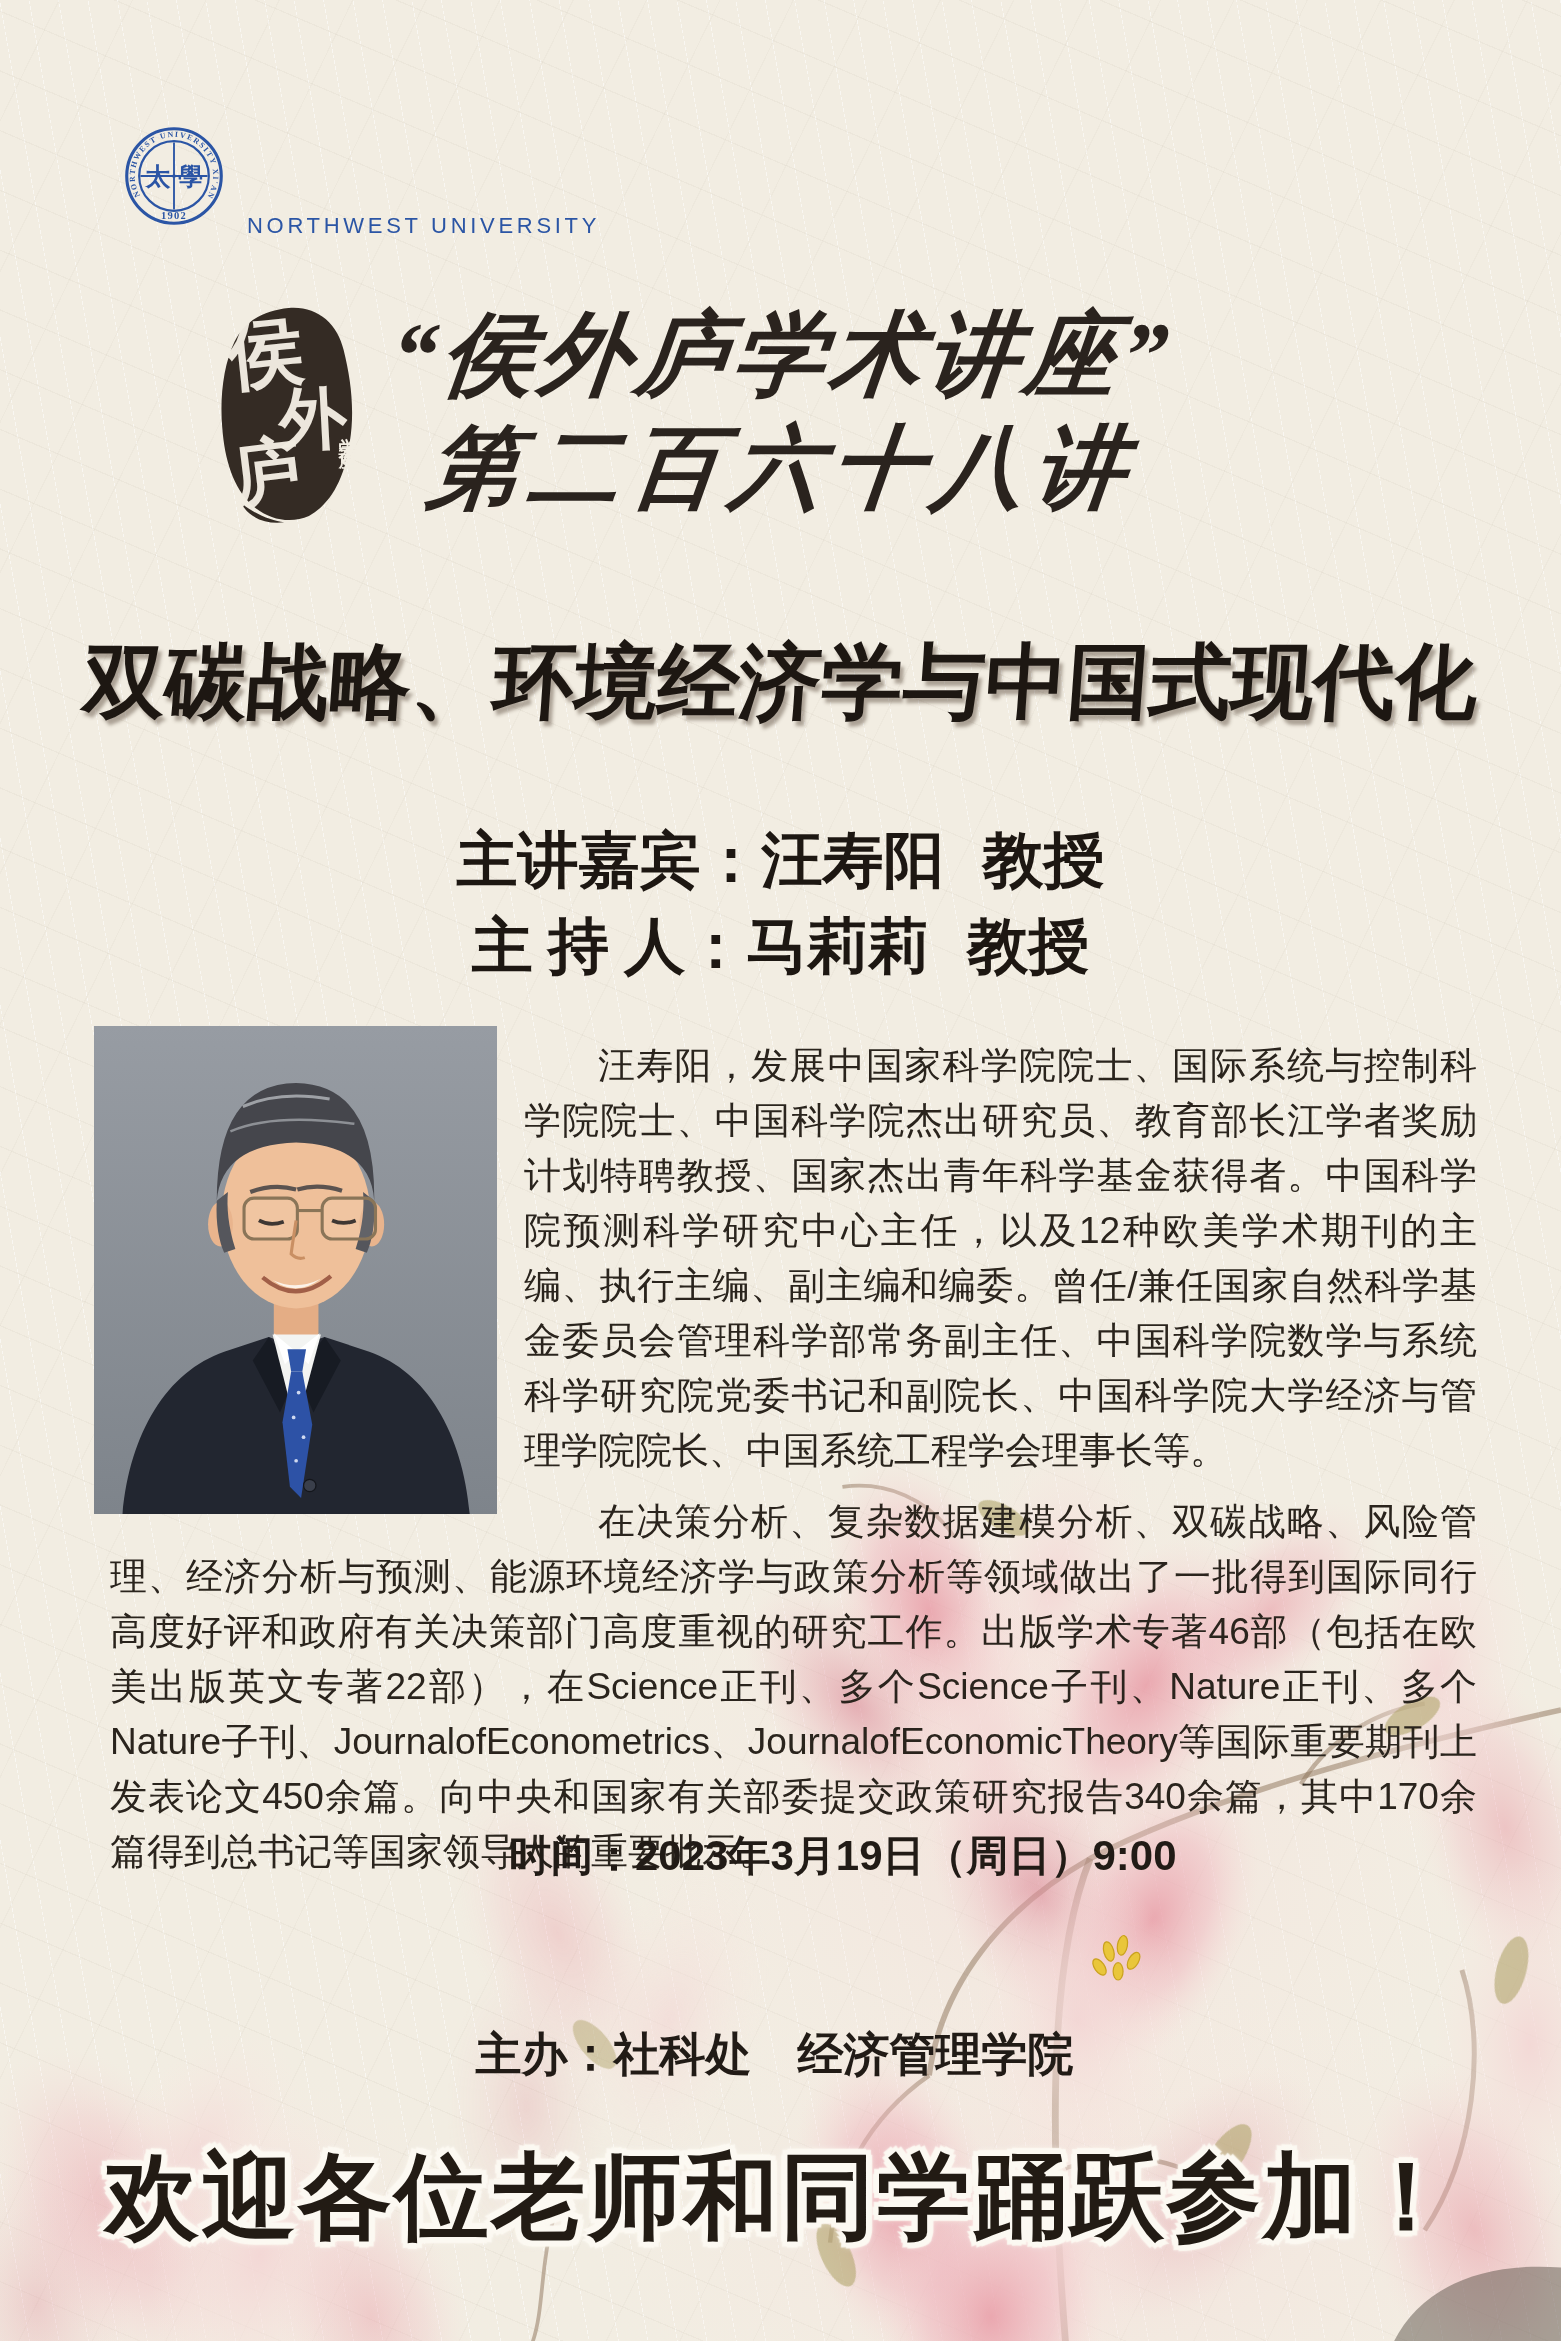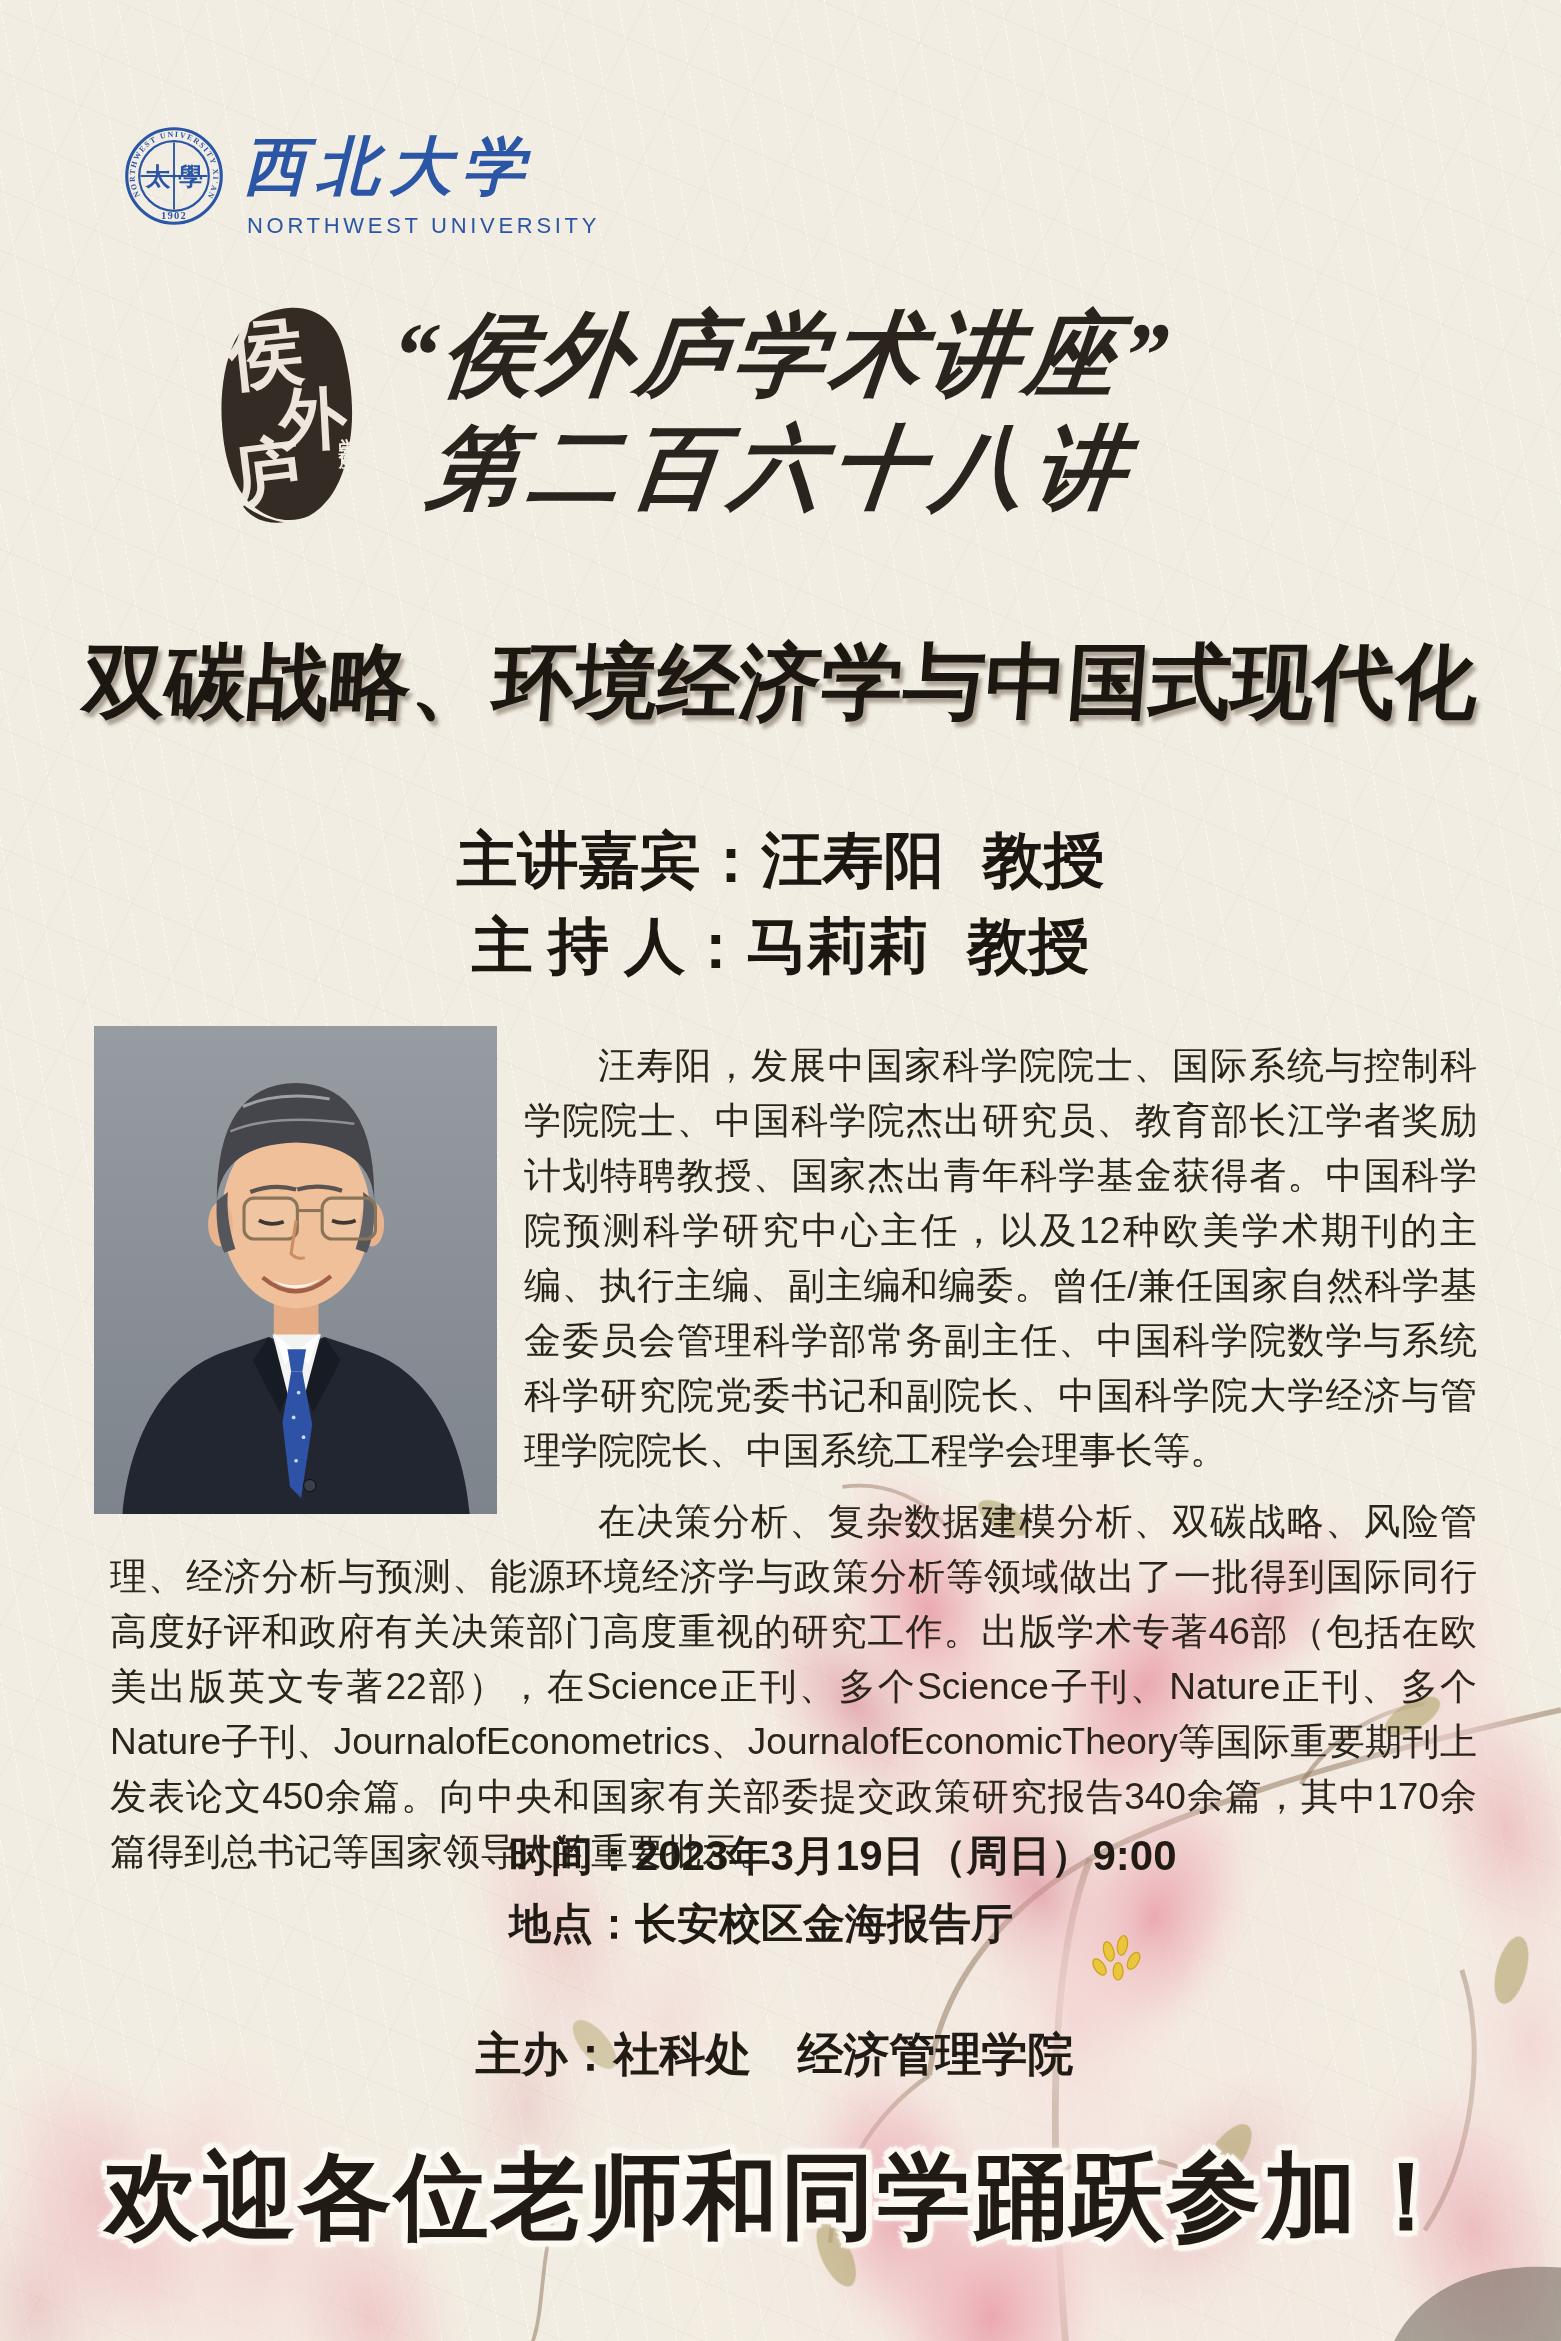--- a/index.html
+++ b/index.html
@@ -206,21 +206,20 @@
     <text x="82" y="151" text-anchor="middle" font-family="Liberation Serif, serif" font-size="17" letter-spacing="2" fill="#2b55a5" font-weight="700">1902</text>
     <g stroke="#2b55a5" stroke-width="3">
       <line x1="82" y1="28" x2="82" y2="136"></line>
       <line x1="28" y1="82" x2="136" y2="82"></line>
     </g>
     <circle cx="82" cy="82" r="3" fill="#2b55a5"></circle>
     <text x="56" y="96" text-anchor="middle" font-family="Liberation Serif, serif" font-size="40" font-weight="700" fill="#2b55a5">太</text>
     <text x="109" y="96" text-anchor="middle" font-family="Liberation Serif, serif" font-size="40" font-weight="700" fill="#2b55a5">學</text>
   </svg>
 
-  <div class="name-zh" style="color:#2b55a5">西北大学</div>
   <div class="name-en" style="color:#2b55a5">NORTHWEST UNIVERSITY</div>
 
   <div class="ink-seal">
     <svg width="145" height="221" viewBox="0 0 234 356">
       <path fill="#342b24" d="M117,6 C162,2 196,30 206,74 C218,122 224,172 216,222 C208,278 188,320 150,342
            C120,355 84,348 58,324 C28,296 14,252 10,198 C6,150 12,98 30,60 C48,24 80,10 117,6 Z"></path>
       <path fill="#342b24" d="M40,320 C60,338 90,350 110,352 C80,356 52,344 40,320 Z"></path>
     </svg>
     <span class="ink-char ic1">侯</span>
     <span class="ink-char ic2">外</span>
@@ -292,23 +291,20 @@
       <path d="M272,406 Q326,452 382,404" stroke="#a15f48" stroke-width="7" fill="none"></path>
       <path d="M288,410 Q326,438 366,408 Q326,428 288,410 Z" fill="#fdf7f2" opacity="0.9"></path>
     </svg>
     <p>汪寿阳，发展中国家科学院院士、国际系统与控制科学院院士、中国科学院杰出研究员、教育部长江学者奖励计划特聘教授、国家杰出青年科学基金获得者。中国科学院预测科学研究中心主任，以及12种欧美学术期刊的主编、执行主编、副主编和编委。曾任/兼任国家自然科学基金委员会管理科学部常务副主任、中国科学院数学与系统科学研究院党委书记和副院长、中国科学院大学经济与管理学院院长、中国系统工程学会理事长等。</p>
     <p>在决策分析、复杂数据建模分析、双碳战略、风险管理、经济分析与预测、能源环境经济学与政策分析等领域做出了一批得到国际同行高度好评和政府有关决策部门高度重视的研究工作。出版学术专著46部（包括在欧美出版英文专著22部），在Science正刊、多个Science子刊、Nature正刊、多个Nature子刊、JournalofEconometrics、JournalofEconomicTheory等国际重要期刊上发表论文450余篇。向中央和国家有关部委提交政策研究报告340余篇，其中170余篇得到总书记等国家领导人的重要批示。</p>
   </div>
 
   <div class="detail time">
     <span>时间：</span><span>2023年3月19日（周日）9:00</span>
   </div>
-  <div class="detail venue">
-    <span>地点：</span><span>长安校区金海报告厅</span>
-  </div>
   <div class="org">
     <span>主办：</span><span>社科处　经济管理学院</span>
   </div>
 
   <div class="welcome">欢迎各位老师和同学踊跃参加！</div>
 
 </div>
 
 
 </body></html>

